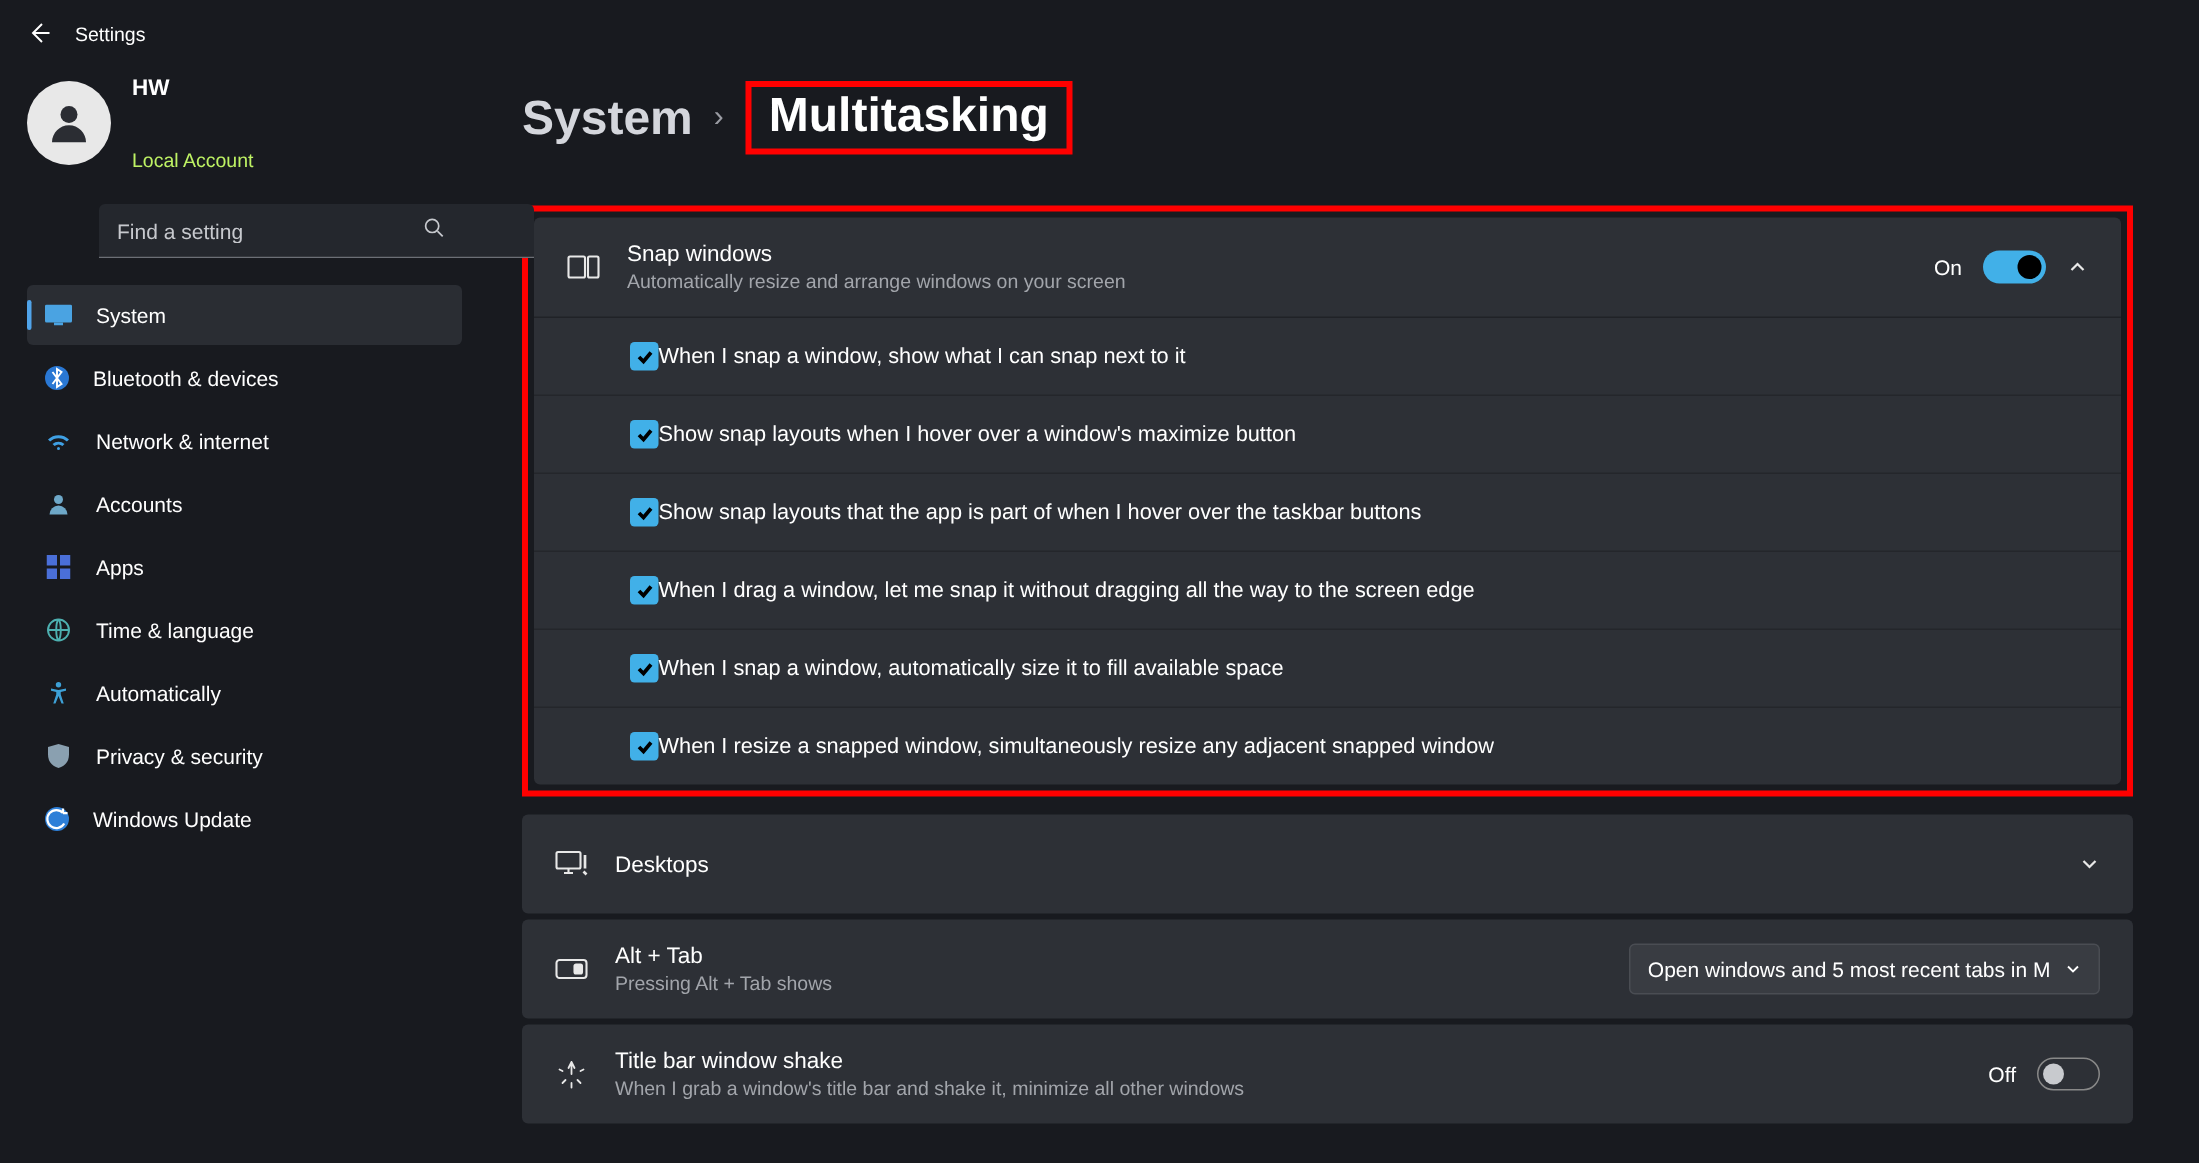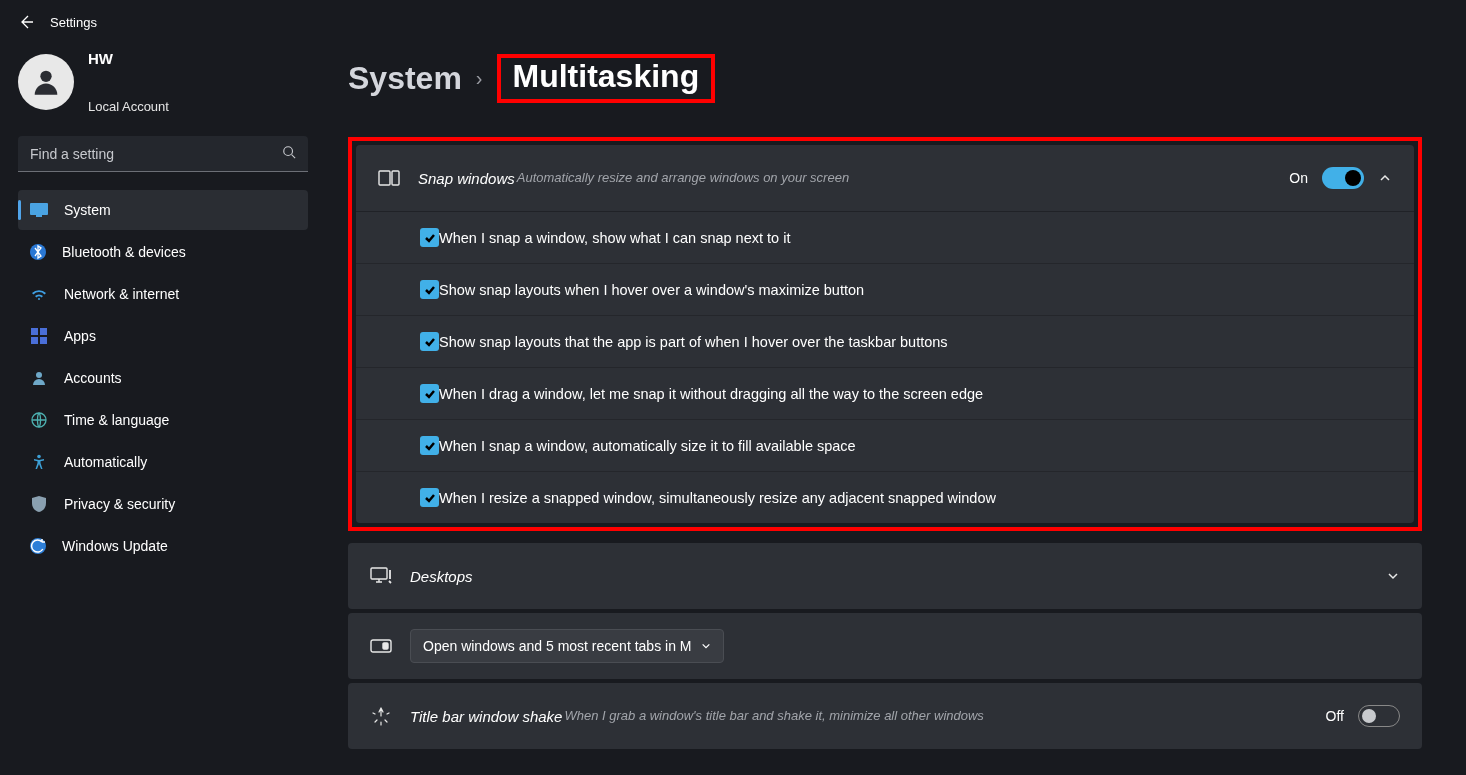--- a/index.html
+++ b/index.html
@@ -9,24 +9,24 @@
 .back { width: 16px; height: 16px; display: flex; align-items: center; justify-content: center; color: #fff; cursor: pointer; }
 .title { font-size: 13px; font-weight: 400; }
 
 .layout { display: flex; height: calc(100% - 44px); }
 .sidebar { width: 320px; padding: 0 12px 0 18px; flex-shrink: 0; }
 .user { display: flex; align-items: center; gap: 14px; padding: 10px 0 22px 0; }
 .avatar { width: 56px; height: 56px; border-radius: 50%; background: #e8e8e8; display: flex; align-items: center; justify-content: center; }
 .avatar svg { width: 34px; height: 34px; fill: #2b2d33; }
 .user-txt { display: flex; flex-direction: column; gap: 30px; }
 .user-name { font-size: 15px; font-weight: 600; }
-.user-sub { font-size: 13px; color: #e5e5e5; margin-top: 2px; }
+.user-sub { font-size: 13px; color: #bef264; margin-top: 2px; }
 
 .search { position: relative; margin-bottom: 18px; }
-.search input { width: 100%; height: 36px; background: #24272d; border: none; border-bottom: 1px solid #6c6f76; border-radius: 4px 4px 0 0; color: #fff; padding: 0 40px 0 12px; font-size: 14px; outline: none; }
+.search input { width: 100%; height: 36px; background: #24272d; border: none; border-bottom: 1px solid #6c6f76; border-radius: 4px 4px 0 0; color: #fff; padding: 0 40px 0 12px; font-size: 14px; outline: none; margin-left: 48px; }
 .search input::placeholder { color: #c7c9ce; }
 .search .mag { position: absolute; right: 12px; top: 50%; transform: translateY(-50%); color: #c7c9ce; pointer-events: none; }
 
 .nav { list-style: none; display: flex; flex-direction: column; gap: 2px; }
 .nav li { display: flex; align-items: center; gap: 16px; height: 40px; padding: 0 12px; border-radius: 4px; cursor: pointer; font-size: 14px; position: relative; }
 .nav li.active { background: #2a2d33; }
 .nav li.active::before { content: ""; position: absolute; left: 0; top: 10px; bottom: 10px; width: 3px; background: #50a4ea; border-radius: 2px; }
 .nav .ic { width: 18px; height: 18px; display: flex; align-items: center; justify-content: center; flex-shrink: 0; }
 
 
@@ -39,23 +39,23 @@
 .crumb { display: flex; align-items: center; gap: 14px; margin-bottom: 34px; }
 .crumb-a { font-size: 32px; font-weight: 600; color: #d4d6dc; }
 .crumb-sep { font-size: 20px; color: #9a9ca3; font-weight: 300; }
 .crumb-b-wrap { border: 4px solid #ff0000; padding: 0px 12px 4px 12px; }
 .crumb-b { font-size: 32px; font-weight: 600; color: #fff; }
 
 .highlight { border: 4px solid #ff0000; padding: 4px; margin-bottom: 12px; }
 .card { background: #2d3036; border-radius: 4px; }
 .row-hdr { display: flex; align-items: center; gap: 18px; padding: 14px 22px; min-height: 66px; }
 .row-ic { width: 22px; height: 22px; display: flex; align-items: center; justify-content: center; color: #e8e8e8; flex-shrink: 0; }
-.row-txt { flex: 1; display: flex; flex-direction: row; gap: 2px; font-style: italic; }
+.row-txt { flex: 1; display: flex; flex-direction: column; gap: 2px; }
 .row-title { font-size: 15px; color: #fff; }
-.row-sub { font-size: 13px; color: #a2a5ab; text-align: right; }
+.row-sub { font-size: 13px; color: #a2a5ab; }
 .row-ctrl { display: flex; align-items: center; gap: 14px; }
 .row-state { font-size: 14px; }
 
 .toggle { width: 42px; height: 22px; border-radius: 11px; position: relative; cursor: pointer; }
 .toggle.on { background: #41b0e8; }
 .toggle.on::after { content: ""; position: absolute; right: 3px; top: 3px; width: 16px; height: 16px; background: #000; border-radius: 50%; }
 .toggle.off { background: transparent; border: 1px solid #888; }
 .toggle.off::after { content: ""; position: absolute; left: 3px; top: 3px; width: 14px; height: 14px; background: #c8cace; border-radius: 50%; }
 
 .chev { width: 14px; height: 14px; display: flex; align-items: center; justify-content: center; color: #e8e8e8; cursor: pointer; }
@@ -132,38 +132,38 @@
       </li>
       <li>
         <span class="ic c-wifi">
             <svg width="18" height="14" viewBox="0 0 18 14" fill="currentColor">
               <path d="M9 13a1 1 0 100-2 1 1 0 000 2zM5 9a6 6 0 018 0l-1.4 1.4a4 4 0 00-5.2 0L5 9zm-3-3a10 10 0 0114 0L14.6 7.4a8 8 0 00-11.2 0L2 6z"></path>
             </svg>
           </span>
         <span>Network &amp; internet</span>
       </li>
       <li>
+        <span class="ic c-acct">
+            <svg width="16" height="16" viewBox="0 0 16 16" fill="currentColor">
+              <circle cx="8" cy="5" r="3"></circle>
+              <path d="M2 15a6 6 0 0112 0z"></path>
+            </svg>
+          </span>
+        <span>Accounts</span>
+      </li>
+      <li>
         <span class="ic c-apps">
             <svg width="16" height="16" viewBox="0 0 16 16" fill="currentColor">
               <rect width="7" height="7"></rect>
               <rect x="9" width="7" height="7"></rect>
               <rect y="9" width="7" height="7"></rect>
               <rect x="9" y="9" width="7" height="7"></rect>
             </svg>
           </span>
         <span>Apps</span>
-      </li>
-      <li>
-        <span class="ic c-acct">
-            <svg width="16" height="16" viewBox="0 0 16 16" fill="currentColor">
-              <circle cx="8" cy="5" r="3"></circle>
-              <path d="M2 15a6 6 0 0112 0z"></path>
-            </svg>
-          </span>
-        <span>Accounts</span>
       </li>
       <li>
         <span class="ic c-time">
             <svg width="16" height="16" viewBox="0 0 16 16" stroke="currentColor" fill="none" stroke-width="1.3">
               <circle cx="8" cy="8" r="7"></circle>
               <path d="M1 8h14M8 1c2 2 2 12 0 14M8 1c-2 2-2 12 0 14"></path>
             </svg>
           </span>
         <span>Time &amp; language</span>
       </li>
@@ -303,20 +303,24 @@
     </div>
 
     <div class="card section">
       <div class="row-hdr">
         <span class="row-ic">
           <svg width="22" height="14" viewBox="0 0 22 14" stroke="currentColor" fill="none" stroke-width="1.4">
               <rect x="1" y="1" width="20" height="12" rx="2"></rect>
               <rect x="13" y="4" width="5" height="6" rx="1" fill="currentColor"></rect>
             </svg>
         </span>
+        <div class="row-txt">
+          <span class="row-title">Alt + Tab</span>
+          <span class="row-sub">Pressing Alt + Tab shows</span>
+        </div>
         <div class="row-ctrl">
           <div class="dropdown">
             <span>Open windows and 5 most recent tabs in M</span>
             <span>
               <svg width="10" height="10" viewBox="0 0 12 12" stroke="currentColor" fill="none" stroke-width="1.5">
                   <path d="M2 4l4 4 4-4"></path>
                 </svg>
             </span>
           </div>
         </div>

